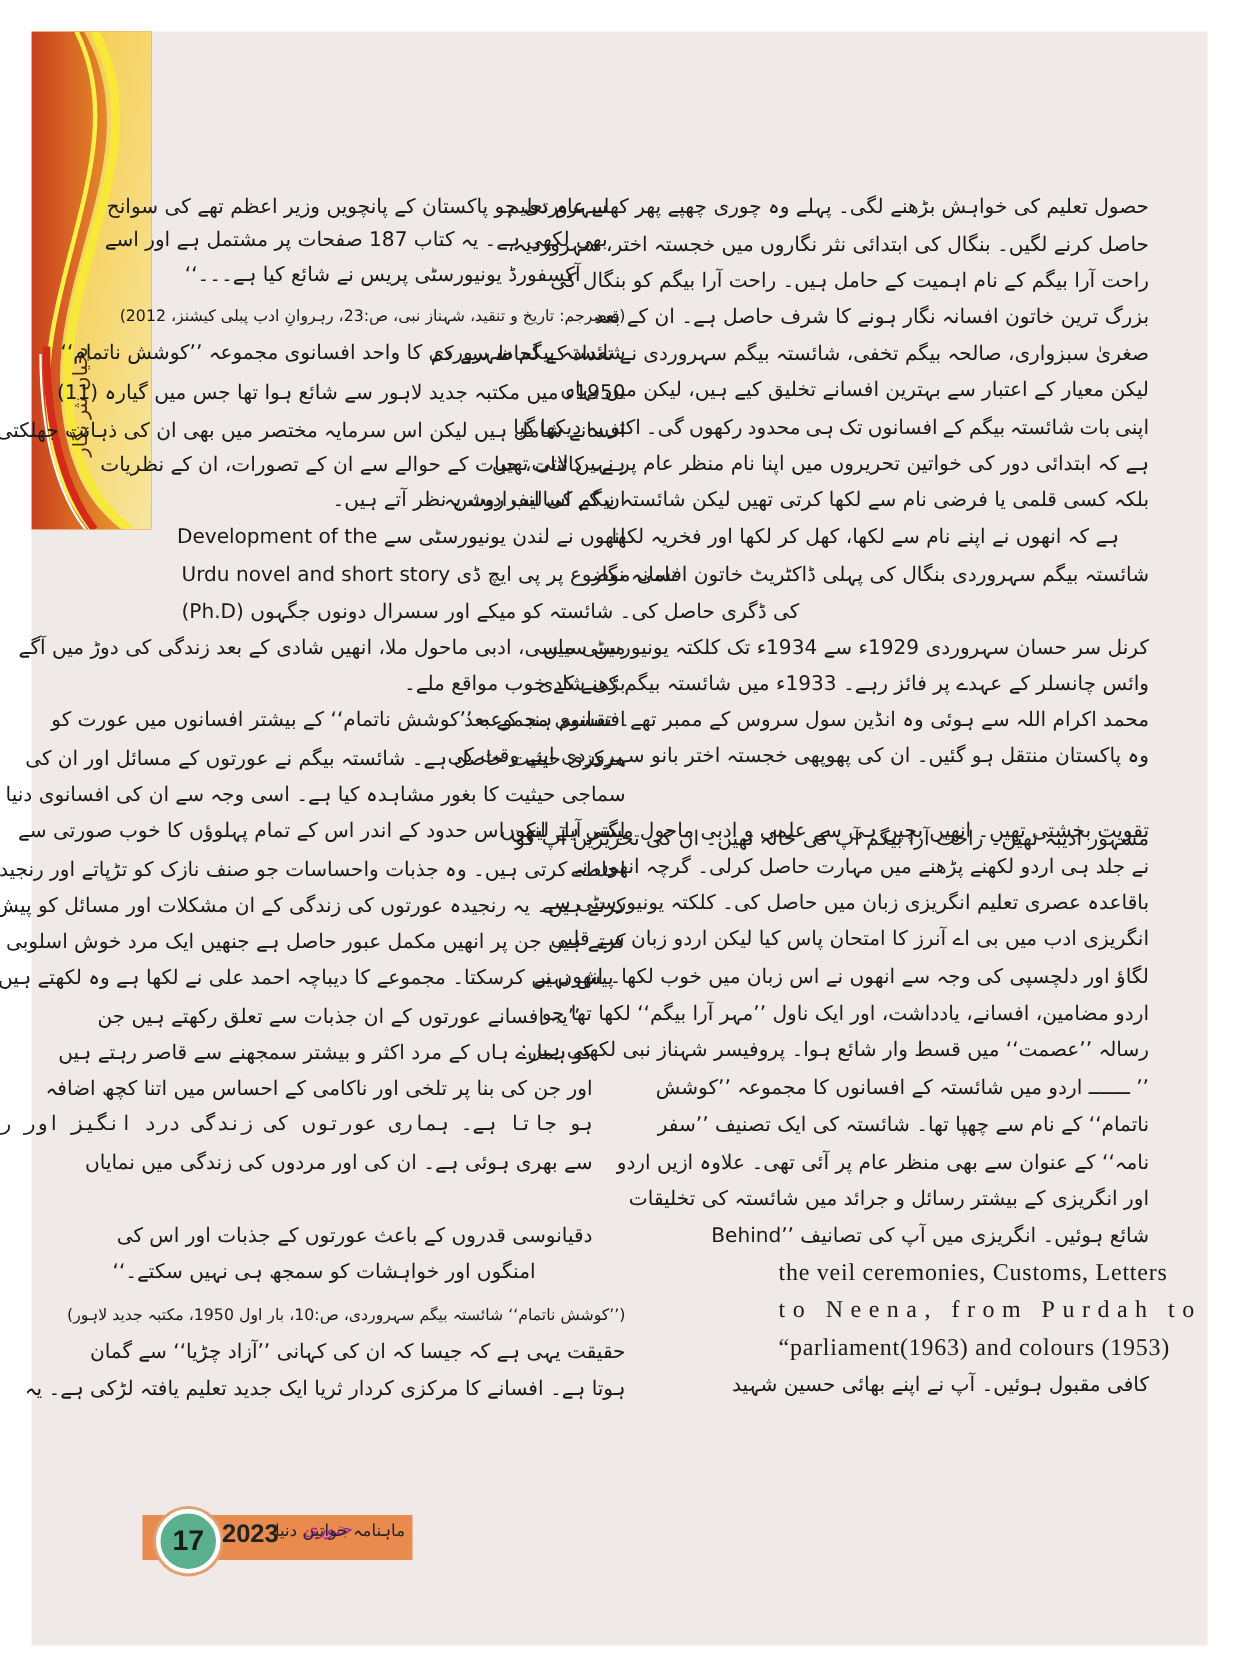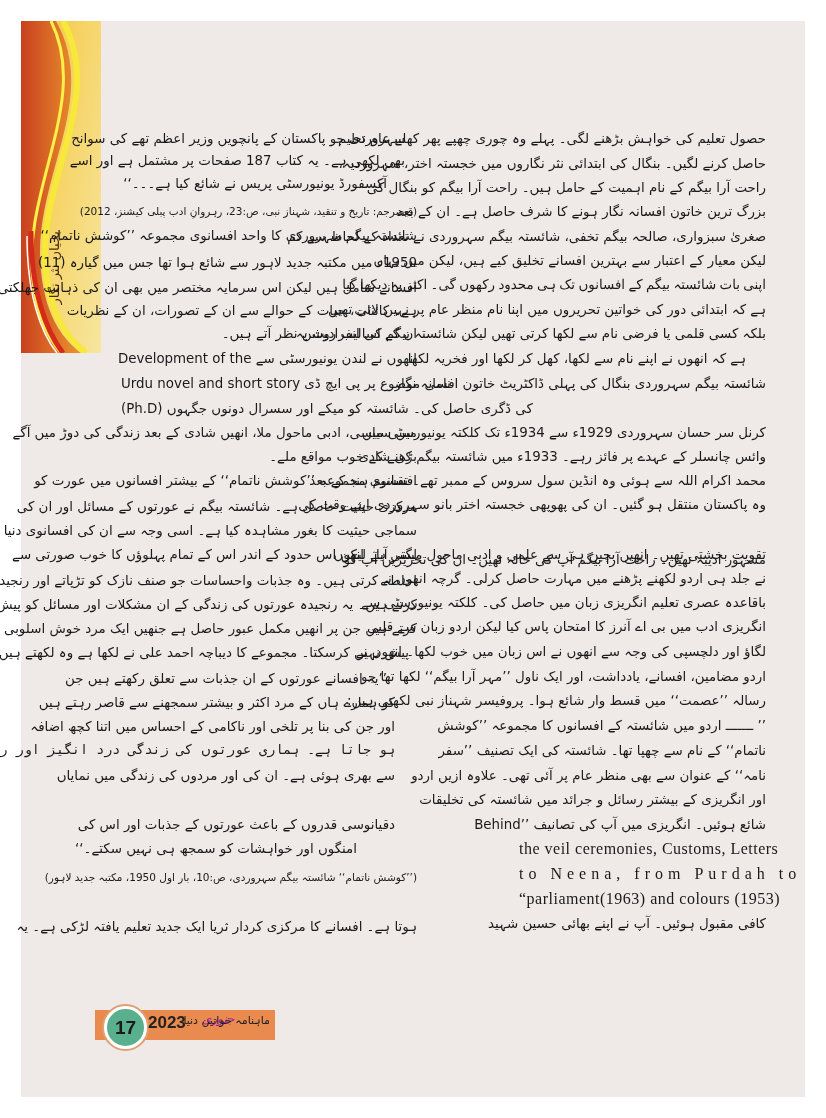--- a/index.html
+++ b/index.html
@@ -75,20 +75,21 @@
     <div class="line" style="top: 620px; left: 0px;">کرتے ہیں جن پر انھیں مکمل عبور حاصل ہے جنھیں ایک مرد خوش اسلوبی سے</div>
     <div class="line center" style="top: 644px; right: 8px; left: 20px;">پیش نہیں کرسکتا۔ مجموعے کا دیباچہ احمد علی نے لکھا ہے وہ لکھتے ہیں:</div>
     <div class="line center" style="top: 670px; right: 30px; left: 30px;">’’یہ افسانے عورتوں کے ان جذبات سے تعلق رکھتے ہیں جن</div>
     <div class="line center" style="top: 694px; right: 22px; left: 22px;">کو ہمارے ہاں کے مرد اکثر و بیشتر سمجھنے سے قاصر رہتے ہیں</div>
     <div class="line center" style="top: 718px; right: 22px; left: 22px;">اور جن کی بنا پر تلخی اور ناکامی کے احساس میں اتنا کچھ اضافہ</div>
     <div class="line center" style="top: 742px; right: 22px; left: 22px; font-family: Liberation Mono, monospace;">ہو جاتا ہے۔ ہماری عورتوں کی زندگی درد انگیز اور رنج و غم</div>
     <div class="line center" style="top: 767px; right: 22px; left: 22px;">سے بھری ہوئی ہے۔ ان کی اور مردوں کی زندگی میں نمایاں</div>
     <div class="line center" style="top: 816px; right: 22px; left: 22px;">دقیانوسی قدروں کے باعث عورتوں کے جذبات اور اس کی</div>
     <div class="line center" style="top: 840px; right: 60px; left: 60px;">امنگوں اور خواہشات کو سمجھ ہی نہیں سکتے۔‘‘</div>
     <div class="line small" style="top: 868px; left: 0px;">(’’کوشش ناتمام‘‘ شائستہ بیگم سہروردی، ص:10، بار اول 1950، مکتبہ جدید لاہور)</div>
+    <div class="line" style="top: 893px; left: 0px;">حقیقت یہی ہے کہ جیسا کہ ان کی کہانی ’’آزاد چڑیا‘‘ سے گمان</div>
     <div class="line" style="top: 918px; left: 0px;">ہوتا ہے۔ افسانے کا مرکزی کردار ثریا ایک جدید تعلیم یافتہ لڑکی ہے۔ یہ</div>
   </div>
 
 <div class="col right-col" id="right-col">
     <div class="line" style="top: 130px; left: 0px;">حصول تعلیم کی خواہش بڑھنے لگی۔ پہلے وہ چوری چھپے پھر کھلے عام تعلیم</div>
     <div class="line" style="top: 155px; left: 0px;">حاصل کرنے لگیں۔ بنگال کی ابتدائی نثر نگاروں میں خجستہ اختر، سہروردیہ،</div>
     <div class="line" style="top: 179px; left: 0px;">راحت آرا بیگم کے نام اہمیت کے حامل ہیں۔ راحت آرا بیگم کو بنگال کی</div>
     <div class="line" style="top: 203px; left: 0px;">بزرگ ترین خاتون افسانہ نگار ہونے کا شرف حاصل ہے۔ ان کے بعد</div>
     <div class="line" style="top: 228px; left: 0px;">صغریٰ سبزواری، صالحہ بیگم تخفی، شائستہ بیگم سہروردی نے تعداد کے لحاظ سے کم</div>
     <div class="line" style="top: 252px; left: 0px;">لیکن معیار کے اعتبار سے بہترین افسانے تخلیق کیے ہیں، لیکن میں یہاں</div>

